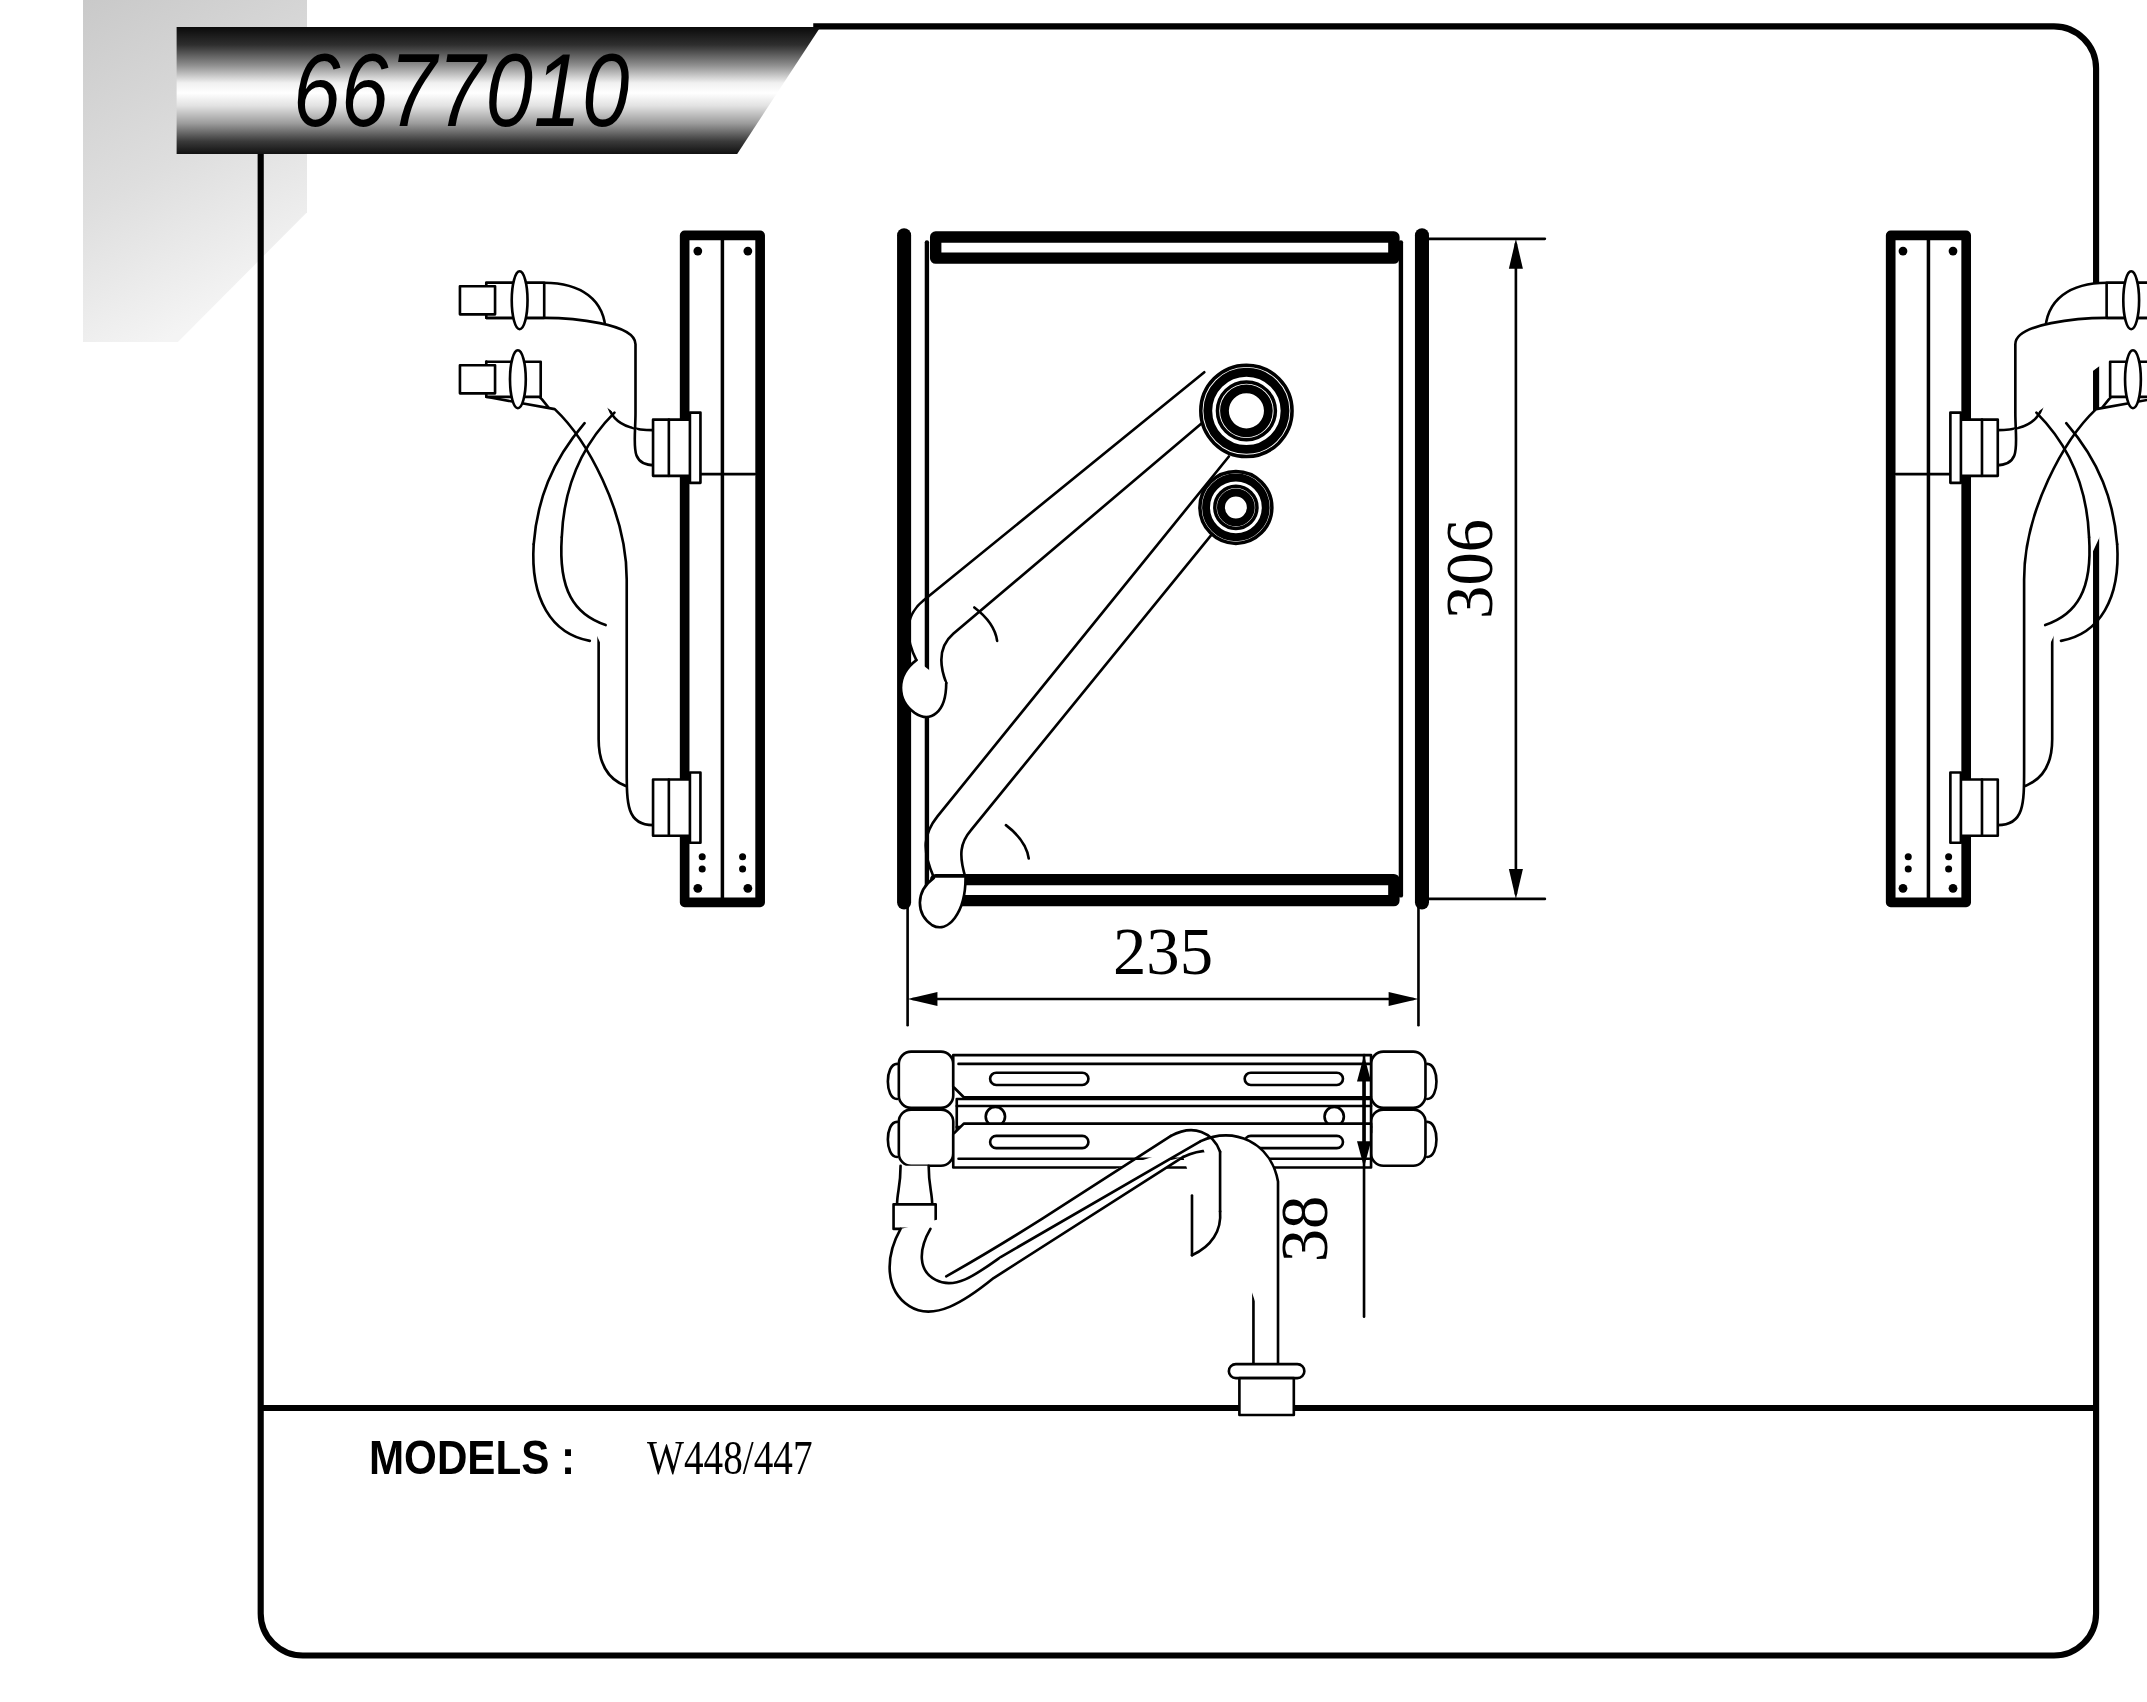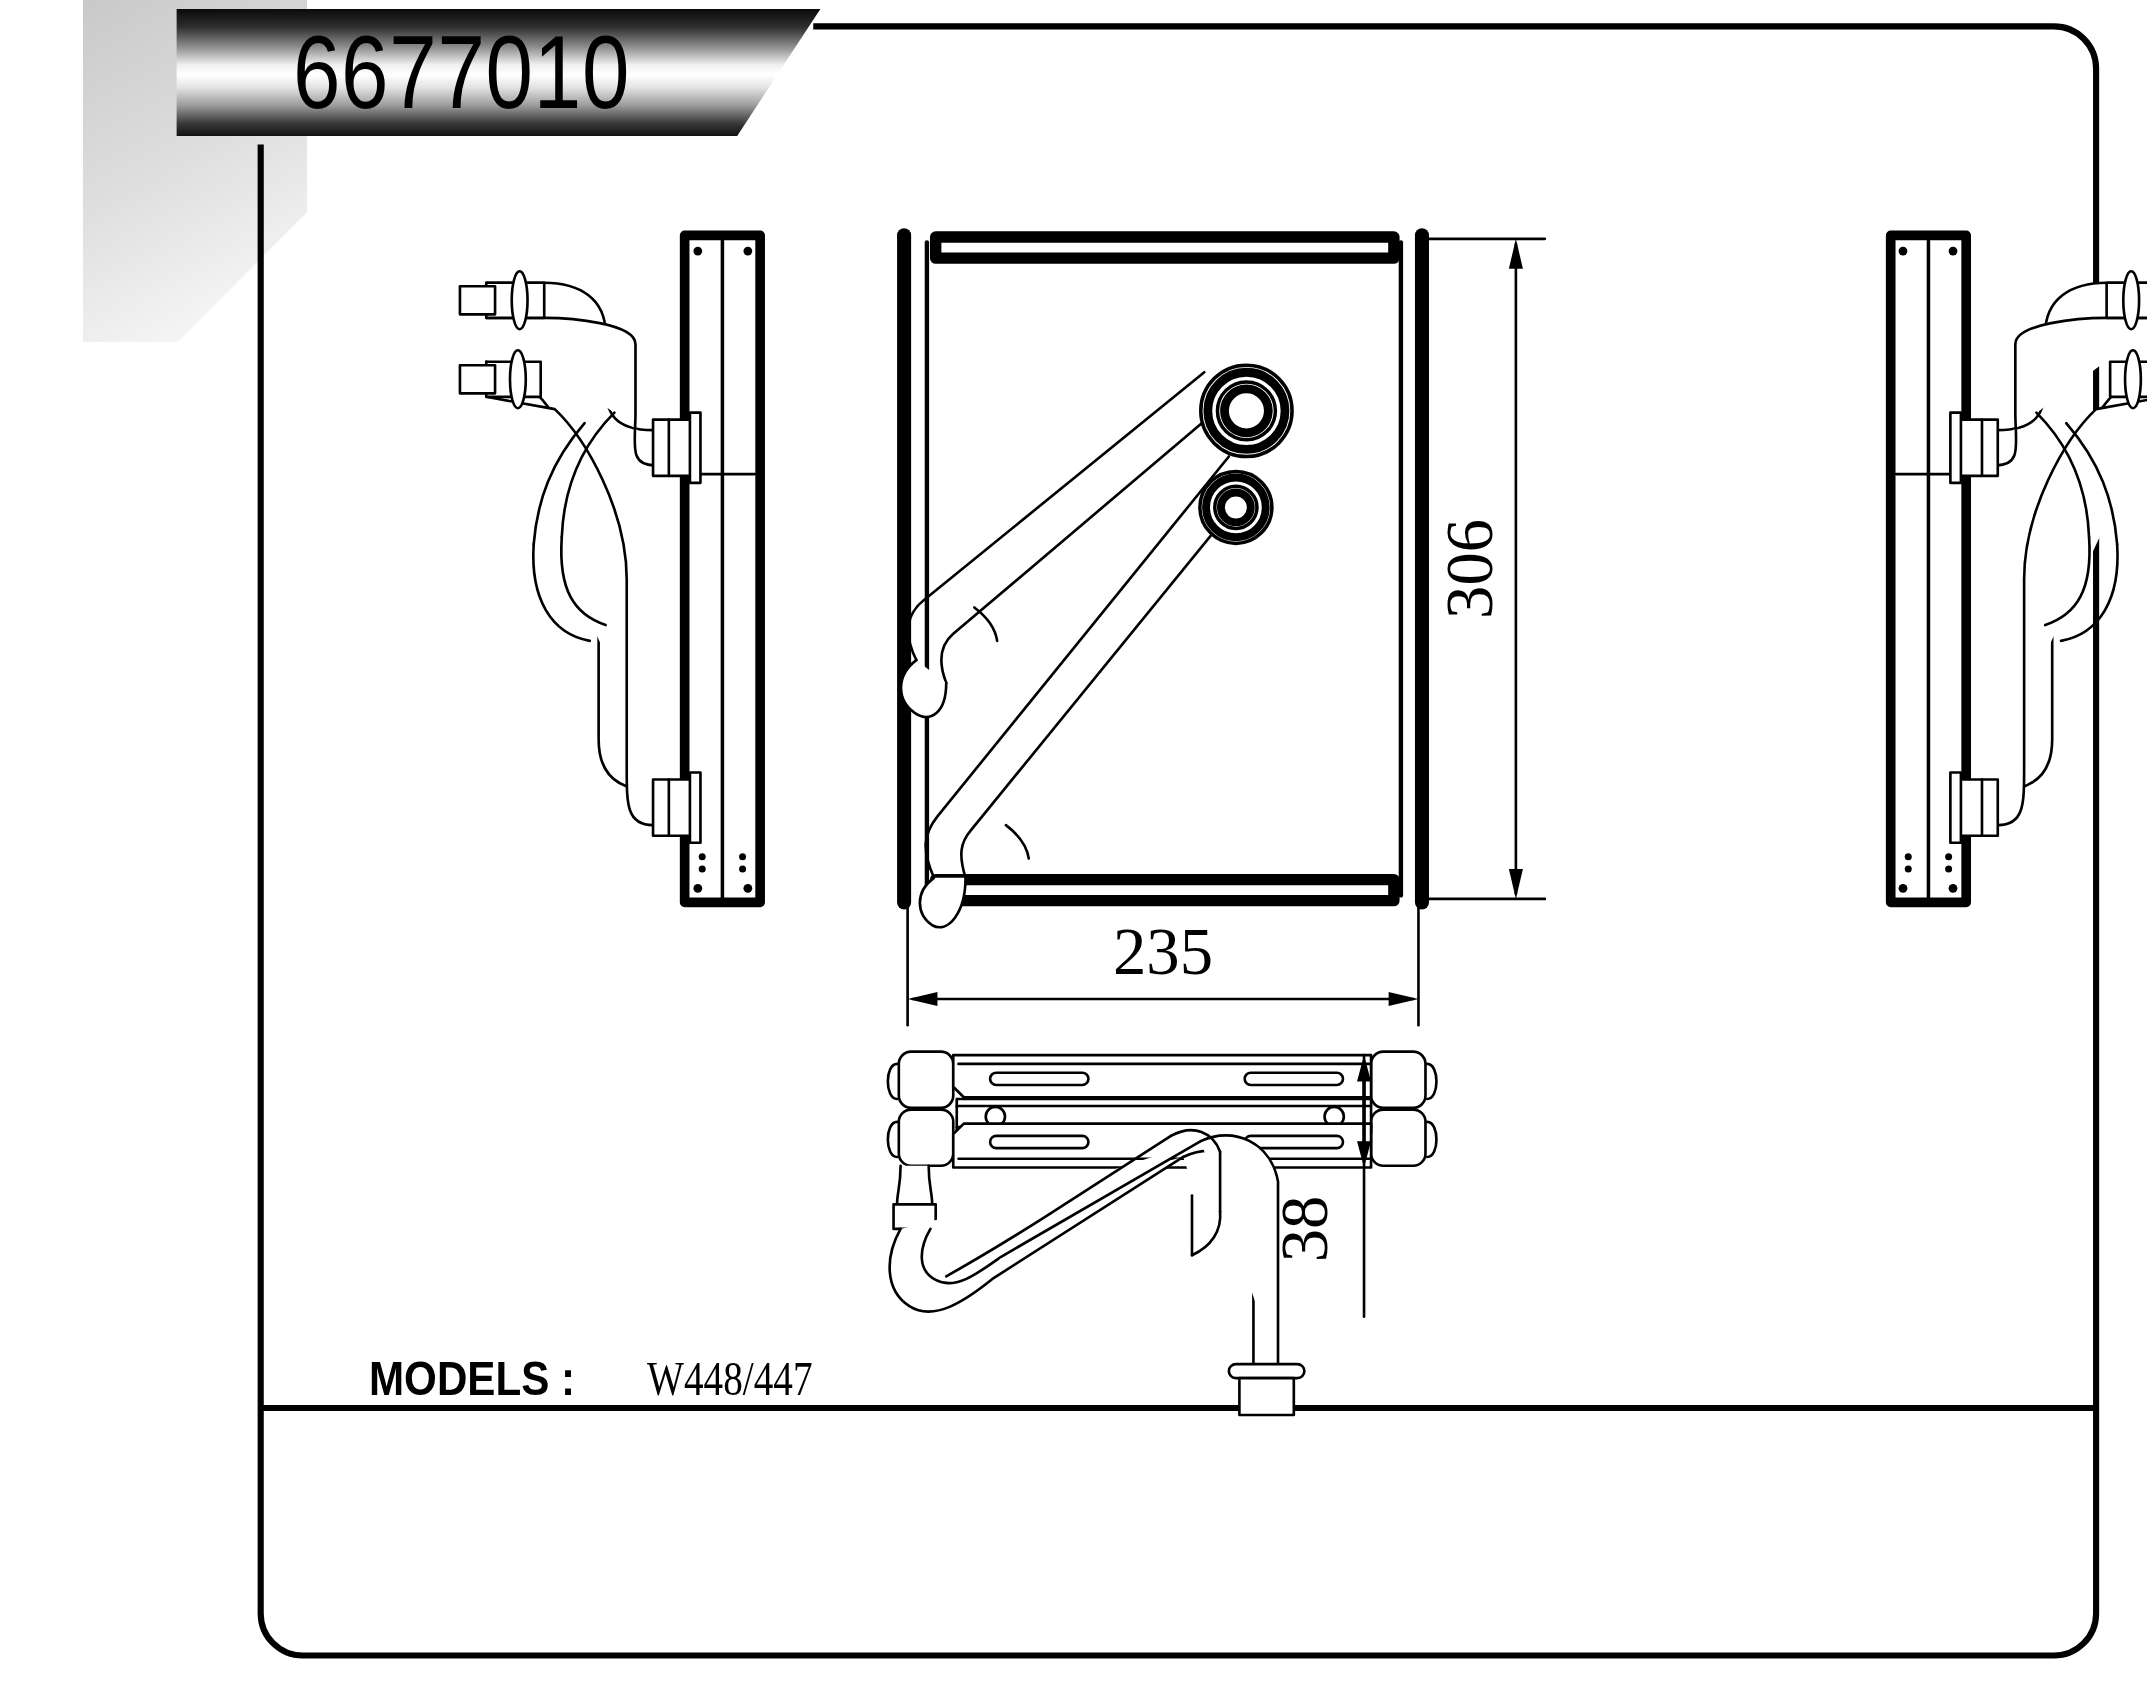--- a/index.html
+++ b/index.html
@@ -29,24 +29,25 @@
     top: 0px;
     width: 224px;
     height: 342px;
     z-index: 1;
   }
 
   
   #title-banner {
     position: absolute;
     left: 176px;
-    top: 9px;
+    top: 27px;
     width: 645px;
     height: 127px;
     z-index: 3;
+    font-style: italic;
   }
   #title-banner .banner-text {
     position: absolute;
     left: 0;
     top: 0;
     width: 571px;
     height: 127px;
     display: flex;
     align-items: center;
     justify-content: center;
@@ -78,21 +79,21 @@
     top: 0px;
     width: 2147px;
     height: 1703px;
     z-index: 2;
   }
 
   
   #spec-block {
     position: absolute;
     left: 369px;
-    top: 1350px;
+    top: 1429px;
     width: 1317px;
     z-index: 4;
   }
   .spec-row {
     display: flex;
     align-items: baseline;
     height: 74px;
   }
   .spec-label {
     font-family: "Liberation Sans", sans-serif;

